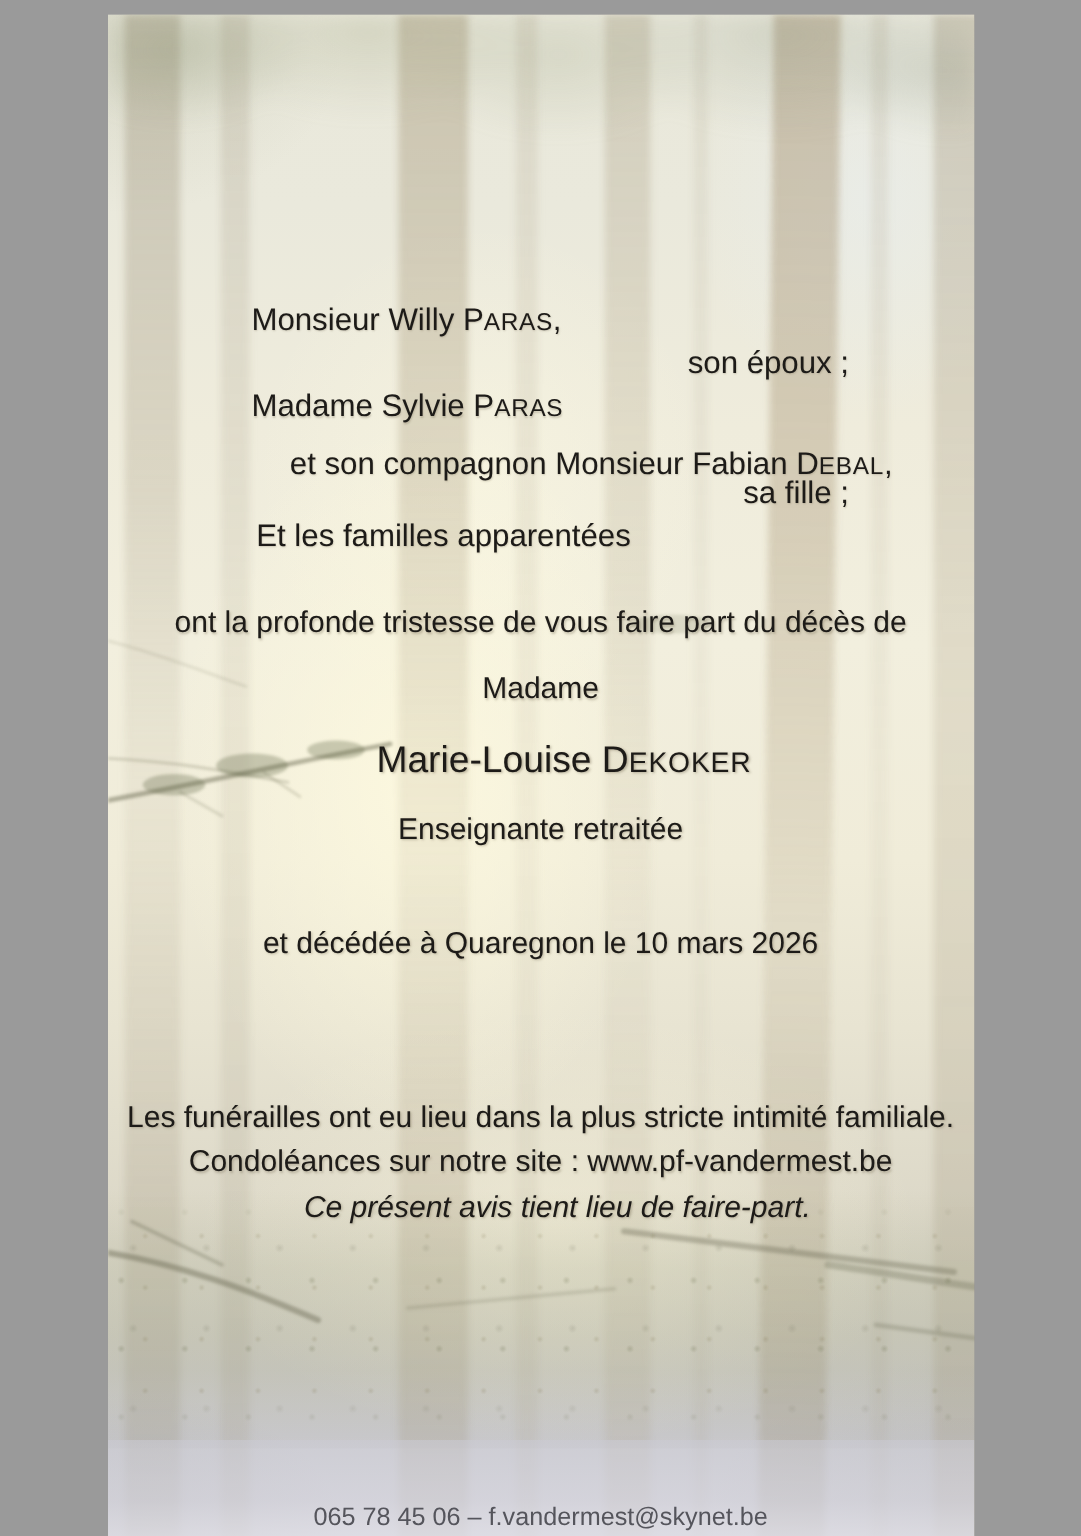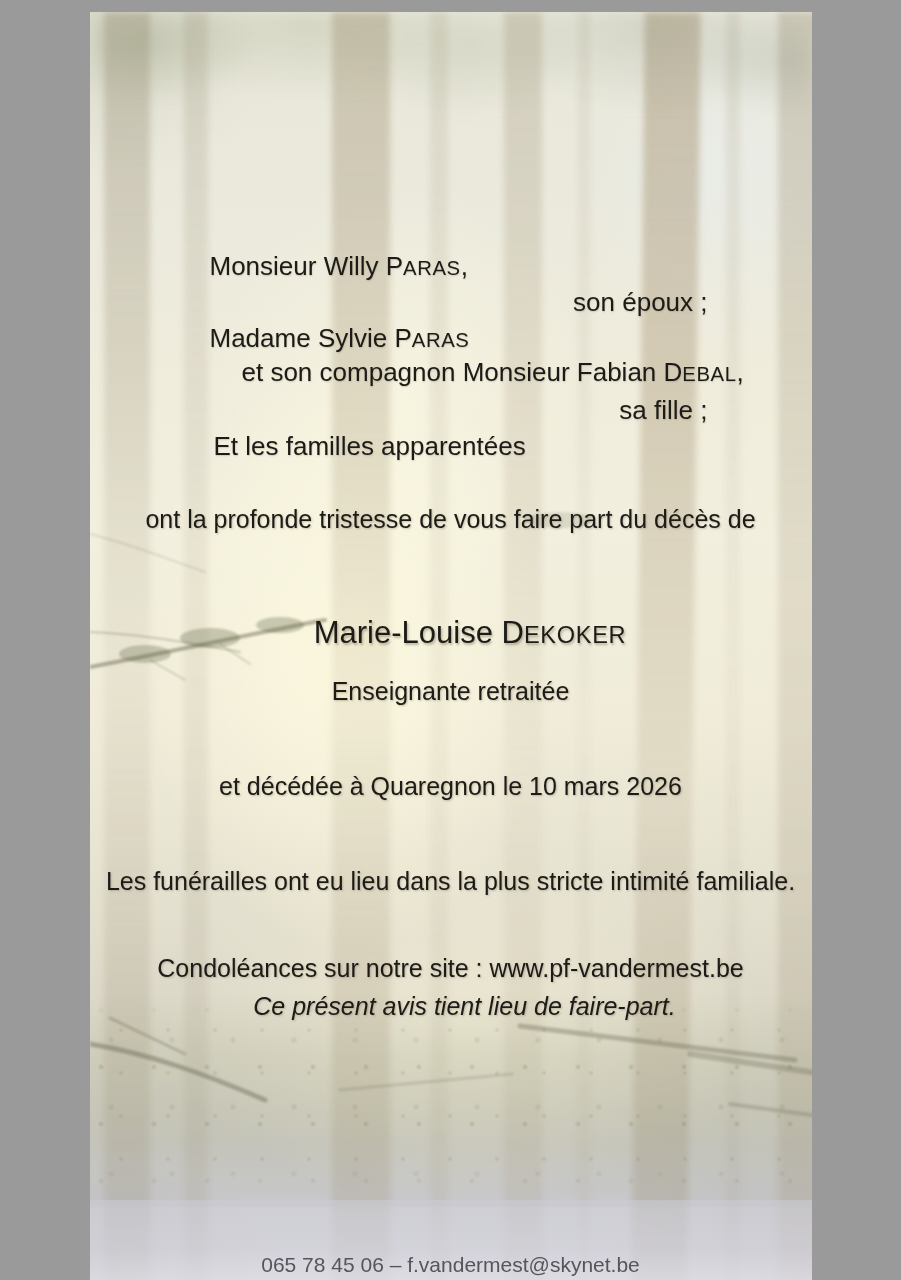--- a/index.html
+++ b/index.html
@@ -136,37 +136,38 @@
   <div class="floor-tint"></div>
   <div class="floor-speckle"></div>
   <div class="footer-band"></div>
 
   <div class="txt body-size left-line" style="top:238px"><span>Monsieur Willy </span><span class="cap">P</span><span class="sc">ARAS</span><span>,</span></div>
 
   <div class="txt body-size right-line" style="top:274px">son époux ;</div>
 
   <div class="txt body-size left-line" style="top:310px"><span>Madame Sylvie </span><span class="cap">P</span><span class="sc">ARAS</span><span></span></div>
 
-  <div class="txt body-size indent-line" style="top:344px"><span>et son compagnon Monsieur Fabian </span><span class="cap">D</span><span class="sc">EBAL</span><span>,</span></div>
+  <div class="txt body-size indent-line" style="top:358px"><span>et son compagnon Monsieur Fabian </span><span class="cap">D</span><span class="sc">EBAL</span><span>,</span></div>
 
   <div class="txt body-size right-line" style="top:382px">sa fille ;</div>
 
   <div class="txt body-size left-line" style="top:418px;left:124px">Et les familles apparentées</div>
 
   <div class="txt center-line" style="top:492px">ont la profonde tristesse de vous faire part du décès de</div>
 
+  <div class="txt center-line" style="top:547px">Madame</div>
 
   <div class="txt center-line name-line" style="top:602px"><span>Marie-Louise </span><span class="cap">D</span><span class="sc">EKOKER</span></div>
 
   <div class="txt center-line" style="top:664px">Enseignante retraitée</div>
 
 
   <div class="txt center-line" style="top:759px">et décédée à Quaregnon le 10 mars 2026</div>
 
-  <div class="txt center-line" style="top:854px">Les funérailles ont eu lieu dans la plus stricte intimité familiale.</div>
+  <div class="txt center-line" style="top:904px">Les funérailles ont eu lieu dans la plus stricte intimité familiale.</div>
 
   <div class="txt center-line" style="top:941px">Condoléances sur notre site : www.pf-vandermest.be</div>
 
   <div class="txt center-line italic" style="top:979px">Ce présent avis tient lieu de faire-part.</div>
 
   <div class="txt footer-line" style="top:1240px">065 78 45 06 – f.vandermest@skynet.be</div>
 
 </div>
 
 </body></html>

